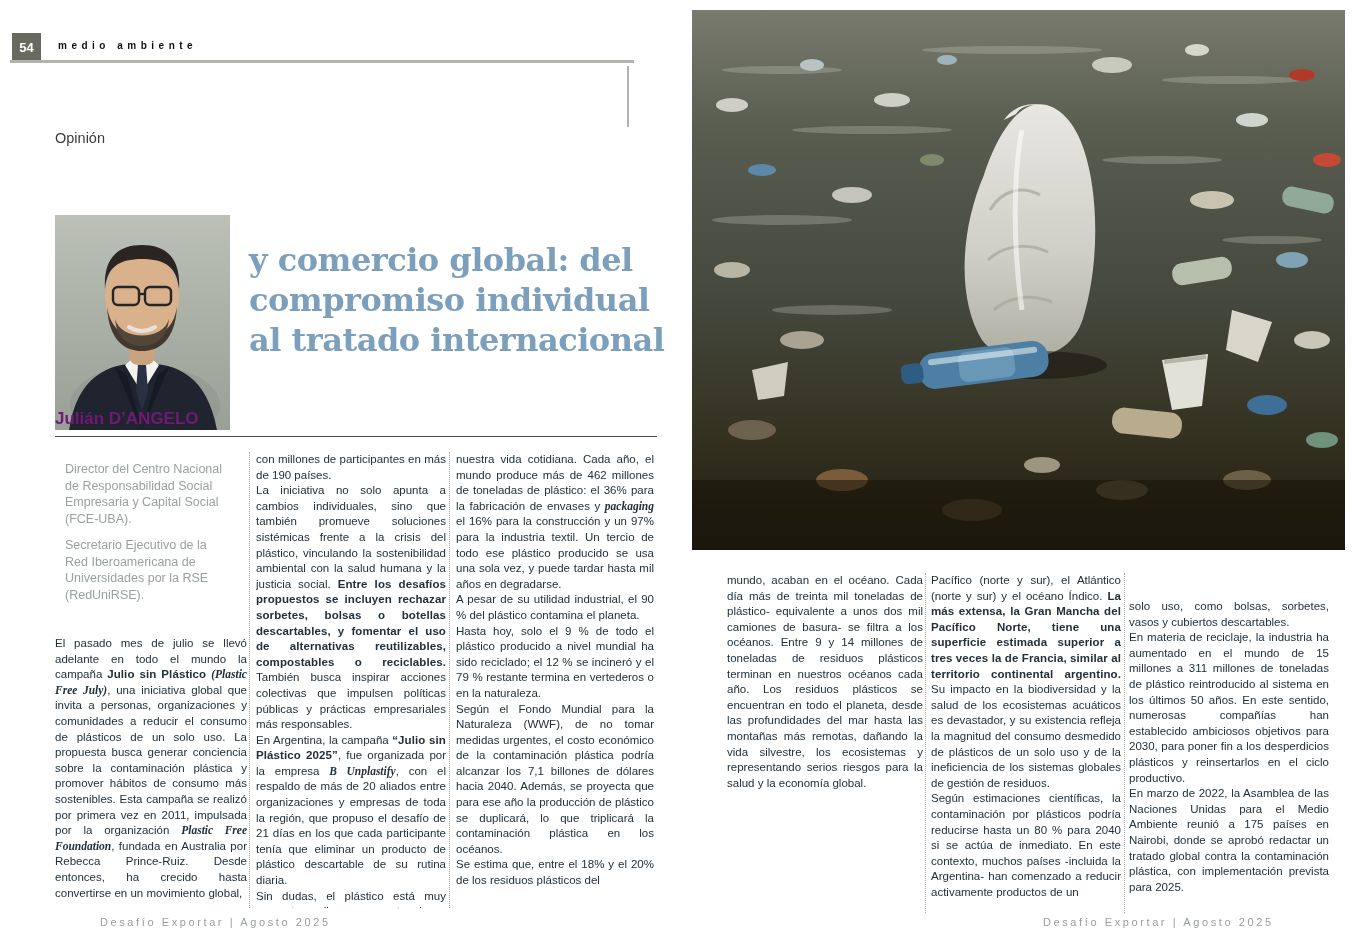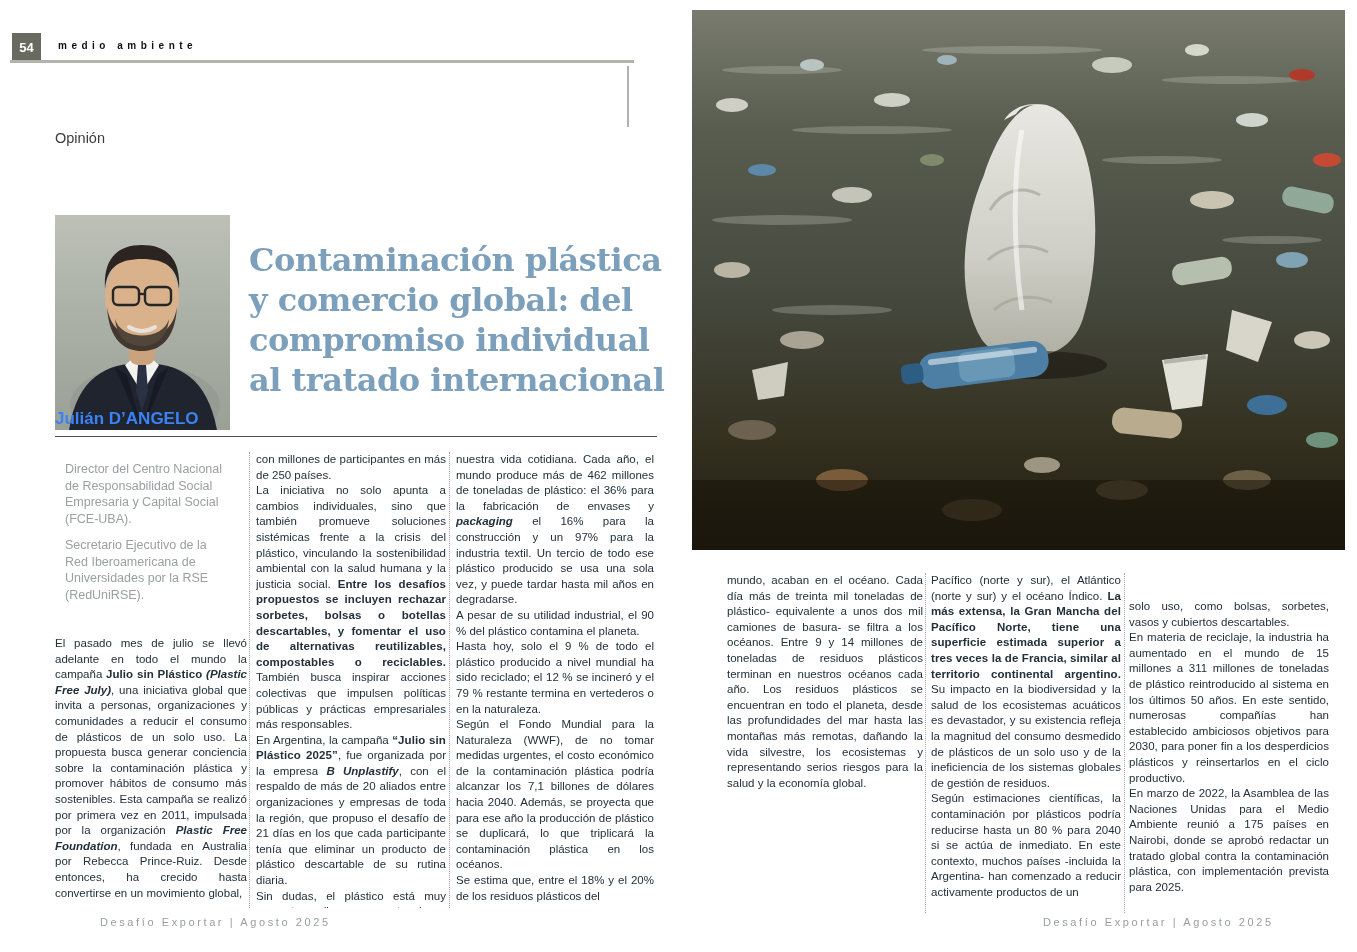--- a/index.html
+++ b/index.html
@@ -13,35 +13,35 @@
     letter-spacing:4.5px;}
   .header-rule{position:absolute;left:10px;top:60px;width:624px;height:3px;background:#b2b3ad;}
   .header-tick{position:absolute;left:627px;top:66px;width:2px;height:61px;background:#b2b3ad;}
 
   .kicker{position:absolute;left:55px;top:130px;font-size:14.5px;color:#3c3c3c;}
 
   
   .title{position:absolute;left:249px;top:240px;width:415px;font-family:"DejaVu Serif",serif;
     font-weight:bold;color:#7c9fbb;font-size:32px;line-height:40px;letter-spacing:-0.5px;}
   .title div{white-space:nowrap;}
-  .author-name{position:absolute;left:55px;top:409px;font-size:17px;font-weight:bold;color:#3b82f6;}
+  .author-name{position:absolute;left:55px;top:409px;font-size:17px;font-weight:bold;color:#701a75;}
   .author-rule{position:absolute;left:55px;top:436px;width:602px;height:1px;background:#4a4a4a;}
   .author-bio{position:absolute;left:55px;top:451px;width:182px;font-size:12.5px;line-height:16.5px;
     color:#9aa0a0;}
   .author-bio p{margin:10px;}
 
   
   .portrait{position:absolute;left:55px;top:215px;width:175px;height:215px;overflow:hidden;}
 
   
   .col{position:absolute;font-size:11.5px;line-height:15.6px;color:#22303a;text-align:justify;
     hyphens:auto;-webkit-hyphens:auto;}
   .col p{margin:0;}
   .run-b{font-weight:bold;letter-spacing:0.1px;}
-  .run-bi{font-family:Liberation Sans, sans-serif;font-weight:bold;font-style:italic;}
+  .run-bi{font-family:Liberation Serif, serif;font-weight:bold;font-style:italic;}
   .l-col1{left:55px;top:636px;width:192px;height:272px;overflow:hidden;}
   .l-col2{left:256px;top:452px;width:190px;height:456px;overflow:hidden;}
   .l-col3{left:456px;top:452px;width:198px;height:456px;overflow:hidden;}
   .r-col1{left:727px;top:573px;width:196px;height:344px;overflow:hidden;}
   .r-col2{left:931px;top:573px;width:190px;height:344px;overflow:hidden;}
   .r-col3{left:1129px;top:599px;width:200px;height:344px;overflow:hidden;}
   .vdots{position:absolute;width:0;border-left:1px dotted #a7a8a3;}
   .sep-l1{left:249px;top:452px;height:456px;}
   .sep-l2{left:449px;top:452px;height:456px;}
   .sep-r1{left:925px;top:573px;height:340px;}
@@ -96,37 +96,36 @@
 
       <rect x="58" y="72" width="26" height="18" rx="5" fill="none" stroke="#262626" stroke-width="2.4"></rect>
       <rect x="90" y="72" width="26" height="18" rx="5" fill="none" stroke="#262626" stroke-width="2.4"></rect>
       <line x1="84" y1="79" x2="90" y2="79" stroke="#262626" stroke-width="2.4"></line>
 
       <path d="M74,112 Q87,120 100,112" stroke="#e8e3da" stroke-width="4" fill="none" stroke-linecap="round"></path>
     </svg>
   </div>
 
   <h1 class="title" style="margin:0;">
-      <div>Contaminación plástica</div>
       <div>y comercio global: del</div>
       <div>compromiso individual</div>
       <div>al tratado internacional</div>
     </h1>
   <div class="author-name">Julián D’ANGELO</div>
   <div class="author-rule"></div>
   <div class="author-bio">
       <p>Director del Centro Nacional de Responsabilidad Social Empresaria y Capital Social (FCE-UBA).</p>
       <p>Secretario Ejecutivo de la Red Iberoamericana de Universidades por la RSE (RedUniRSE).</p>
     </div>
 
   <div class="col l-col1">
       <p><span>El pasado mes de julio se llevó adelante en todo el mundo la campaña </span><span class="run-b">Julio sin Plástico </span><span class="run-bi">(Plastic Free July)</span><span>, una iniciativa global que invita a personas, organizaciones y comunidades a reducir el consumo de plásticos de un solo uso. La propuesta busca generar conciencia sobre la contaminación plástica y promover hábitos de consumo más sostenibles. Esta campaña se realizó por primera vez en 2011, impulsada por la organización </span><span class="run-bi">Plastic Free Foundation</span><span>, fundada en Australia por Rebecca Prince-Ruiz. Desde entonces, ha crecido hasta convertirse en un movimiento global,</span></p>
     </div>
   <div class="col l-col2">
-      <p><span>con millones de participantes en más de 250 países.</span></p>
+      <p><span>con millones de participantes en más de 190 países.</span></p>
       <p><span>La iniciativa no solo apunta a cambios individuales, sino que también promueve soluciones sistémicas frente a la crisis del plástico, vinculando la sostenibilidad ambiental con la salud humana y la justicia social. </span><span class="run-b">Entre los desafíos propuestos se incluyen rechazar sorbetes, bolsas o botellas descartables, y fomentar el uso de alternativas reutilizables, compostables o reciclables.</span><span> También busca inspirar acciones colectivas que impulsen políticas públicas y prácticas empresariales más responsables.</span></p>
       <p><span>En Argentina, la campaña </span><span class="run-b">“Julio sin Plástico 2025”</span><span>, fue organizada por la empresa </span><span class="run-bi">B Unplastify</span><span>, con el respaldo de más de 20 aliados entre organizaciones y empresas de toda la región, que propuso el desafío de 21 días en los que cada participante tenía que eliminar un producto de plástico descartable de su rutina diaria.</span></p>
       <p><span>Sin dudas, el plástico está muy presente en diversos aspectos de</span></p>
     </div>
   <div class="col l-col3">
       <p><span>nuestra vida cotidiana. Cada año, el mundo produce más de 462 millones de toneladas de plástico: el 36% para la fabricación de envases y </span><span class="run-bi">packaging</span><span> el 16% para la construcción y un 97% para la industria textil. Un tercio de todo ese plástico producido se usa una sola vez, y puede tardar hasta mil años en degradarse.</span></p>
       <p><span>A pesar de su utilidad industrial, el 90 % del plástico contamina el planeta.</span></p>
       <p><span>Hasta hoy, solo el 9 % de todo el plástico producido a nivel mundial ha sido reciclado; el 12 % se incineró y el 79 % restante termina en vertederos o en la naturaleza.</span></p>
       <p><span>Según el Fondo Mundial para la Naturaleza (WWF), de no tomar medidas urgentes, el costo económico de la contaminación plástica podría alcanzar los 7,1 billones de dólares hacia 2040. Además, se proyecta que para ese año la producción de plástico se duplicará, lo que triplicará la contaminación plástica en los océanos.</span></p>
       <p><span>Se estima que, entre el 18% y el 20% de los residuos plásticos del</span></p>

